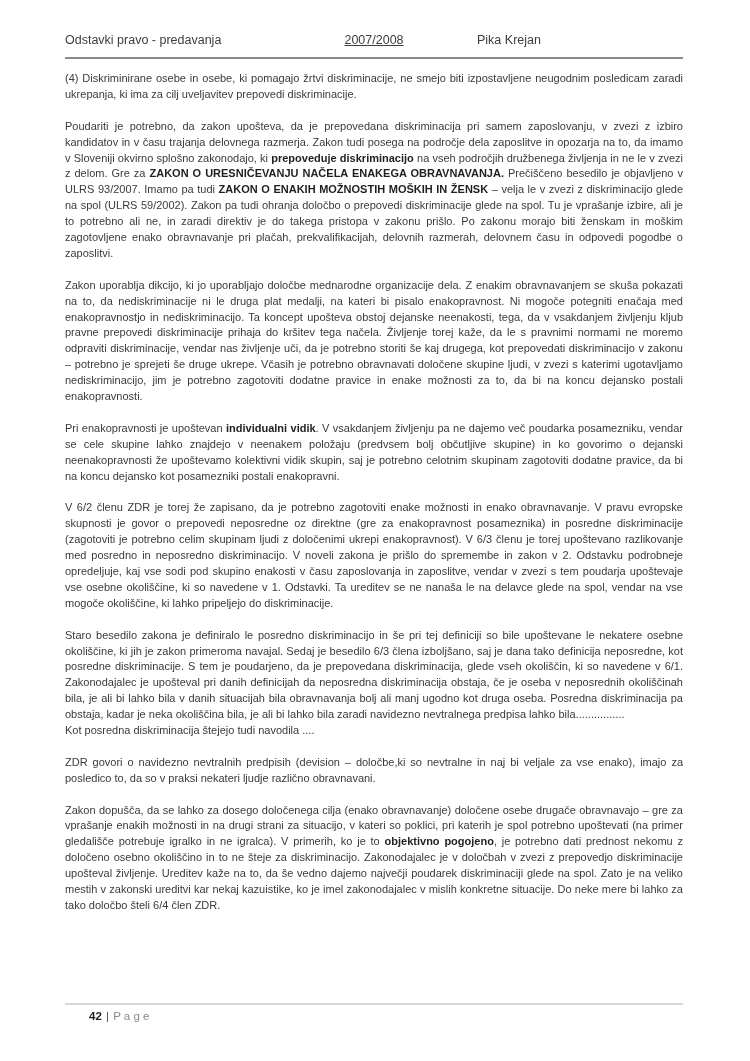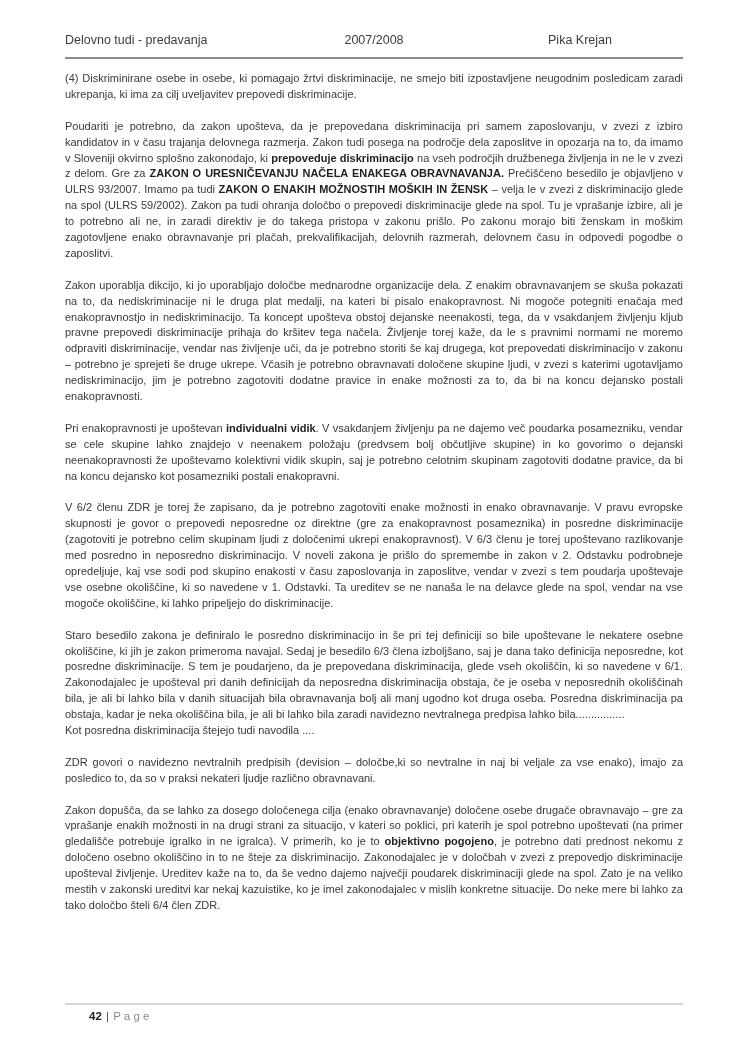--- a/index.html
+++ b/index.html
@@ -20,22 +20,22 @@
     position: absolute;
     left: 65px;
     right: 67px;
     top: 33px;
     display: flex;
     align-items: baseline;
     font-size: 12.5px;
     color: #3d3d3d;
   }
   .header .h-left  { flex: 1; text-align: left; }
-  .header .h-center{ flex: 1; text-align: center; }
-  .header .h-right { flex: 1; text-align: center; }
+  .header .h-center{ flex: 1; text-align: center; text-decoration: underline; }
+  .header .h-right { flex: 1; text-align: left; }
   .header-rule {
     position: absolute;
     left: 65px;
     right: 67px;
     top: 57px;
     height: 0;
     border-top: 2px solid #8a8a8a;
   }
   .content {
     position: absolute;
@@ -77,21 +77,21 @@
   .footer .word {
     color: #8a8a8a;
   }
 </style>
 </head>
 <body>
 
 <div class="page">
 
   <div class="header">
-    <span class="h-left">Delovno tudi - predavanja</span>
+    <span class="h-left">Odstavki pravo - predavanja</span>
     <span class="h-center">2007/2008</span>
     <span class="h-right">Pika Krejan</span>
   </div>
 
   <div class="header-rule"></div>
 
   <div class="content">
       <p class="gap"><span>(4) Diskriminirane osebe in osebe, ki pomagajo žrtvi diskriminacije, ne smejo biti izpostavljene neugodnim posledicam zaradi ukrepanja, ki ima za cilj uveljavitev prepovedi diskriminacije.</span></p>
       <p class="gap"><span>Poudariti je potrebno, da zakon upošteva, da je prepovedana diskriminacija pri samem zaposlovanju, v zvezi z izbiro kandidatov in v času trajanja delovnega razmerja. Zakon tudi posega na področje dela zaposlitve in opozarja na to, da imamo v Sloveniji okvirno splošno zakonodajo, ki </span><b>prepoveduje diskriminacijo</b><span> na vseh področjih družbenega življenja in ne le v zvezi z delom. Gre za </span><b>ZAKON O URESNIČEVANJU NAČELA ENAKEGA OBRAVNAVANJA.</b><span> Prečiščeno besedilo je objavljeno v ULRS 93/2007.  Imamo pa tudi </span><b>ZAKON O ENAKIH MOŽNOSTIH MOŠKIH IN ŽENSK</b><span> – velja le v zvezi z diskriminacijo glede na spol (ULRS 59/2002). Zakon pa tudi ohranja določbo o prepovedi diskriminacije glede na spol. Tu je vprašanje izbire, ali je to potrebno ali ne, in zaradi direktiv je do takega pristopa v zakonu prišlo. Po zakonu morajo biti ženskam in moškim zagotovljene enako obravnavanje pri plačah, prekvalifikacijah, delovnih razmerah, delovnem času in odpovedi pogodbe o zaposlitvi.</span></p>
       <p class="gap"><span>Zakon uporablja dikcijo, ki jo uporabljajo določbe mednarodne organizacije dela. Z enakim obravnavanjem se skuša pokazati na to, da nediskriminacije ni le druga plat medalji, na kateri bi pisalo enakopravnost. Ni mogoče potegniti enačaja med enakopravnostjo in nediskriminacijo. Ta koncept upošteva obstoj dejanske neenakosti, tega, da v vsakdanjem življenju kljub pravne prepovedi diskriminacije prihaja do kršitev tega načela. Življenje torej kaže, da le s pravnimi normami ne moremo odpraviti diskriminacije, vendar nas življenje uči, da je potrebno storiti še kaj drugega, kot prepovedati diskriminacijo v zakonu – potrebno je sprejeti še druge ukrepe. Včasih je potrebno obravnavati določene skupine ljudi, v zvezi s katerimi ugotavljamo nediskriminacijo, jim je potrebno zagotoviti dodatne pravice in enake možnosti za to, da bi na koncu dejansko postali enakopravnosti.</span></p>

